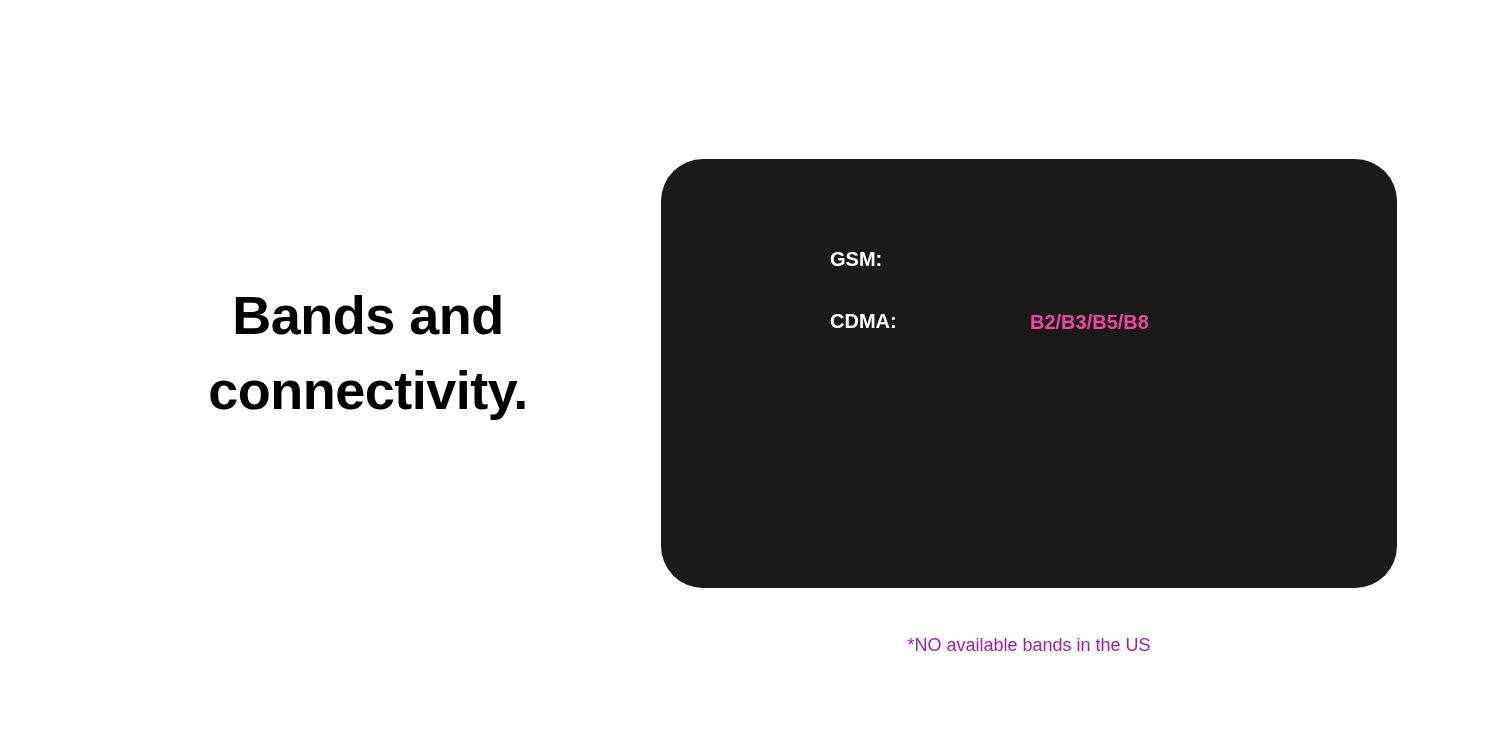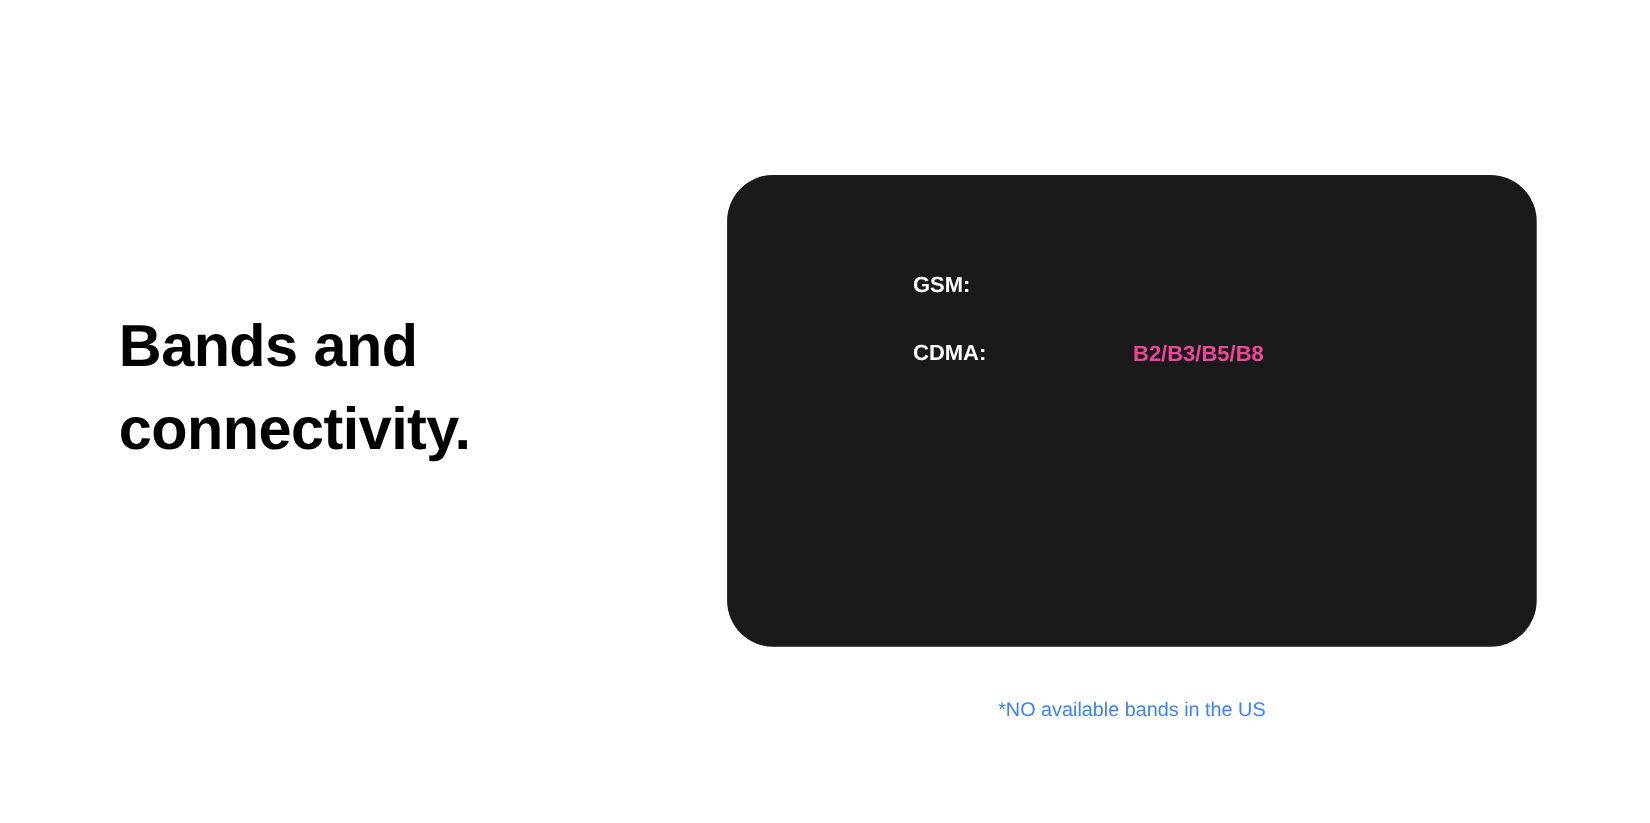--- a/index.html
+++ b/index.html
@@ -24,20 +24,21 @@
     width: 520px;
     font-size: 54px;
     font-weight: 700;
     line-height: 75px;
     letter-spacing: -0.5px;
     color: #000000;
   }
   .heading .line {
     display: block;
     white-space: pre;
+    text-align: center;
   }
 
   
   .spec-card {
     position: absolute;
     left: 661px;
     top: 159px;
     width: 736px;
     height: 429px;
     background: #1a1a1a;
@@ -91,21 +92,21 @@
   
   .footnote {
     position: absolute;
     left: 661px;
     top: 633px;
     width: 736px;
     text-align: center;
     font-size: 18px;
     font-weight: 400;
     line-height: 24px;
-    color: #3b82f6;
+    color: #a21caf;
     white-space: pre;
   }
 </style>
 </head>
 <body>
 
 <div class="heading">
   <span class="line">Bands and</span>
   <span class="line">connectivity.</span>
 </div>

